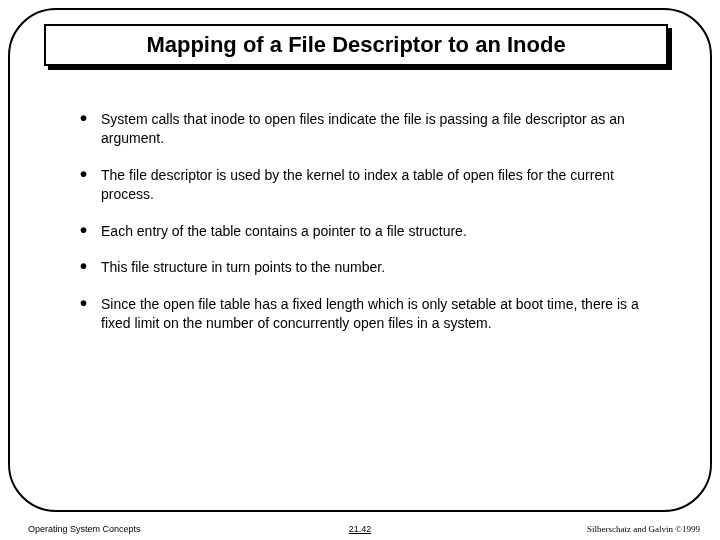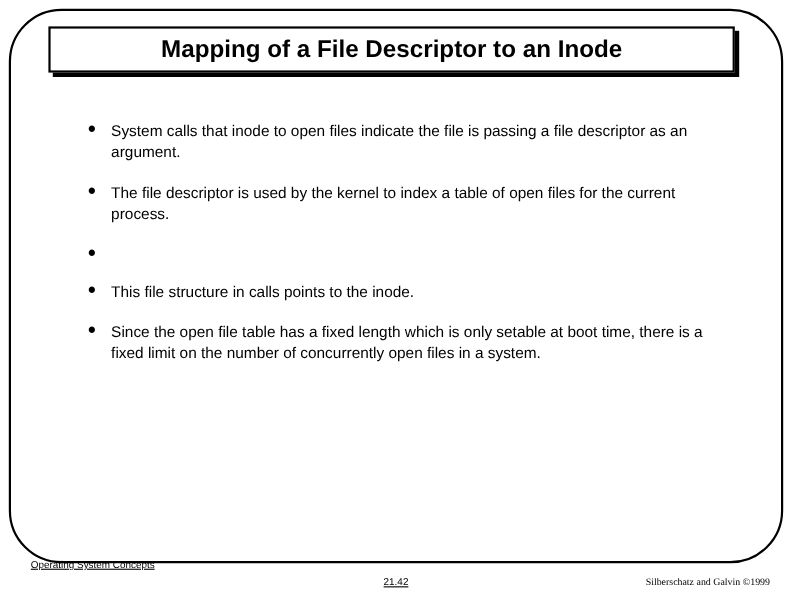--- a/index.html
+++ b/index.html
@@ -77,22 +77,21 @@
     left: 0;
     right: 0;
     bottom: 6px;
     height: 16px;
     font-size: 9px;
     color: #000;
   }
   .footer-left {
     position: absolute;
     left: 28px;
-    bottom: 16px;
-    text-decoration: underline;
+    bottom: 0;
   }
   .footer-center {
     position: absolute;
     left: 0;
     right: 0;
     text-align: center;
     bottom: 0;
     text-decoration: underline;
   }
   .footer-right {
@@ -116,24 +115,25 @@
   <div class="bullet-row">
     <span class="bullet-dot">•</span>
     <span class="bullet-text">System calls that inode to open files indicate the file is passing a file descriptor as an argument.</span>
   </div>
   <div class="bullet-row">
     <span class="bullet-dot">•</span>
     <span class="bullet-text">The file descriptor is used by the kernel to index a table of open files for the current process.</span>
   </div>
   <div class="bullet-row">
     <span class="bullet-dot">•</span>
+    <span class="bullet-text">Each entry of the table contains a pointer to a file structure.</span>
   </div>
   <div class="bullet-row">
     <span class="bullet-dot">•</span>
-    <span class="bullet-text">This file structure in calls points to the inode.</span>
+    <span class="bullet-text">This file structure in turn points to the number.</span>
   </div>
   <div class="bullet-row">
     <span class="bullet-dot">•</span>
     <span class="bullet-text">Since the open file table has a fixed length which is only setable at boot time, there is a fixed limit on the number of concurrently open files in a system.</span>
   </div>
 </div>
 
 <div class="footer">
   <span class="footer-left">Operating System Concepts</span>
   <span class="footer-center">21.42</span>

